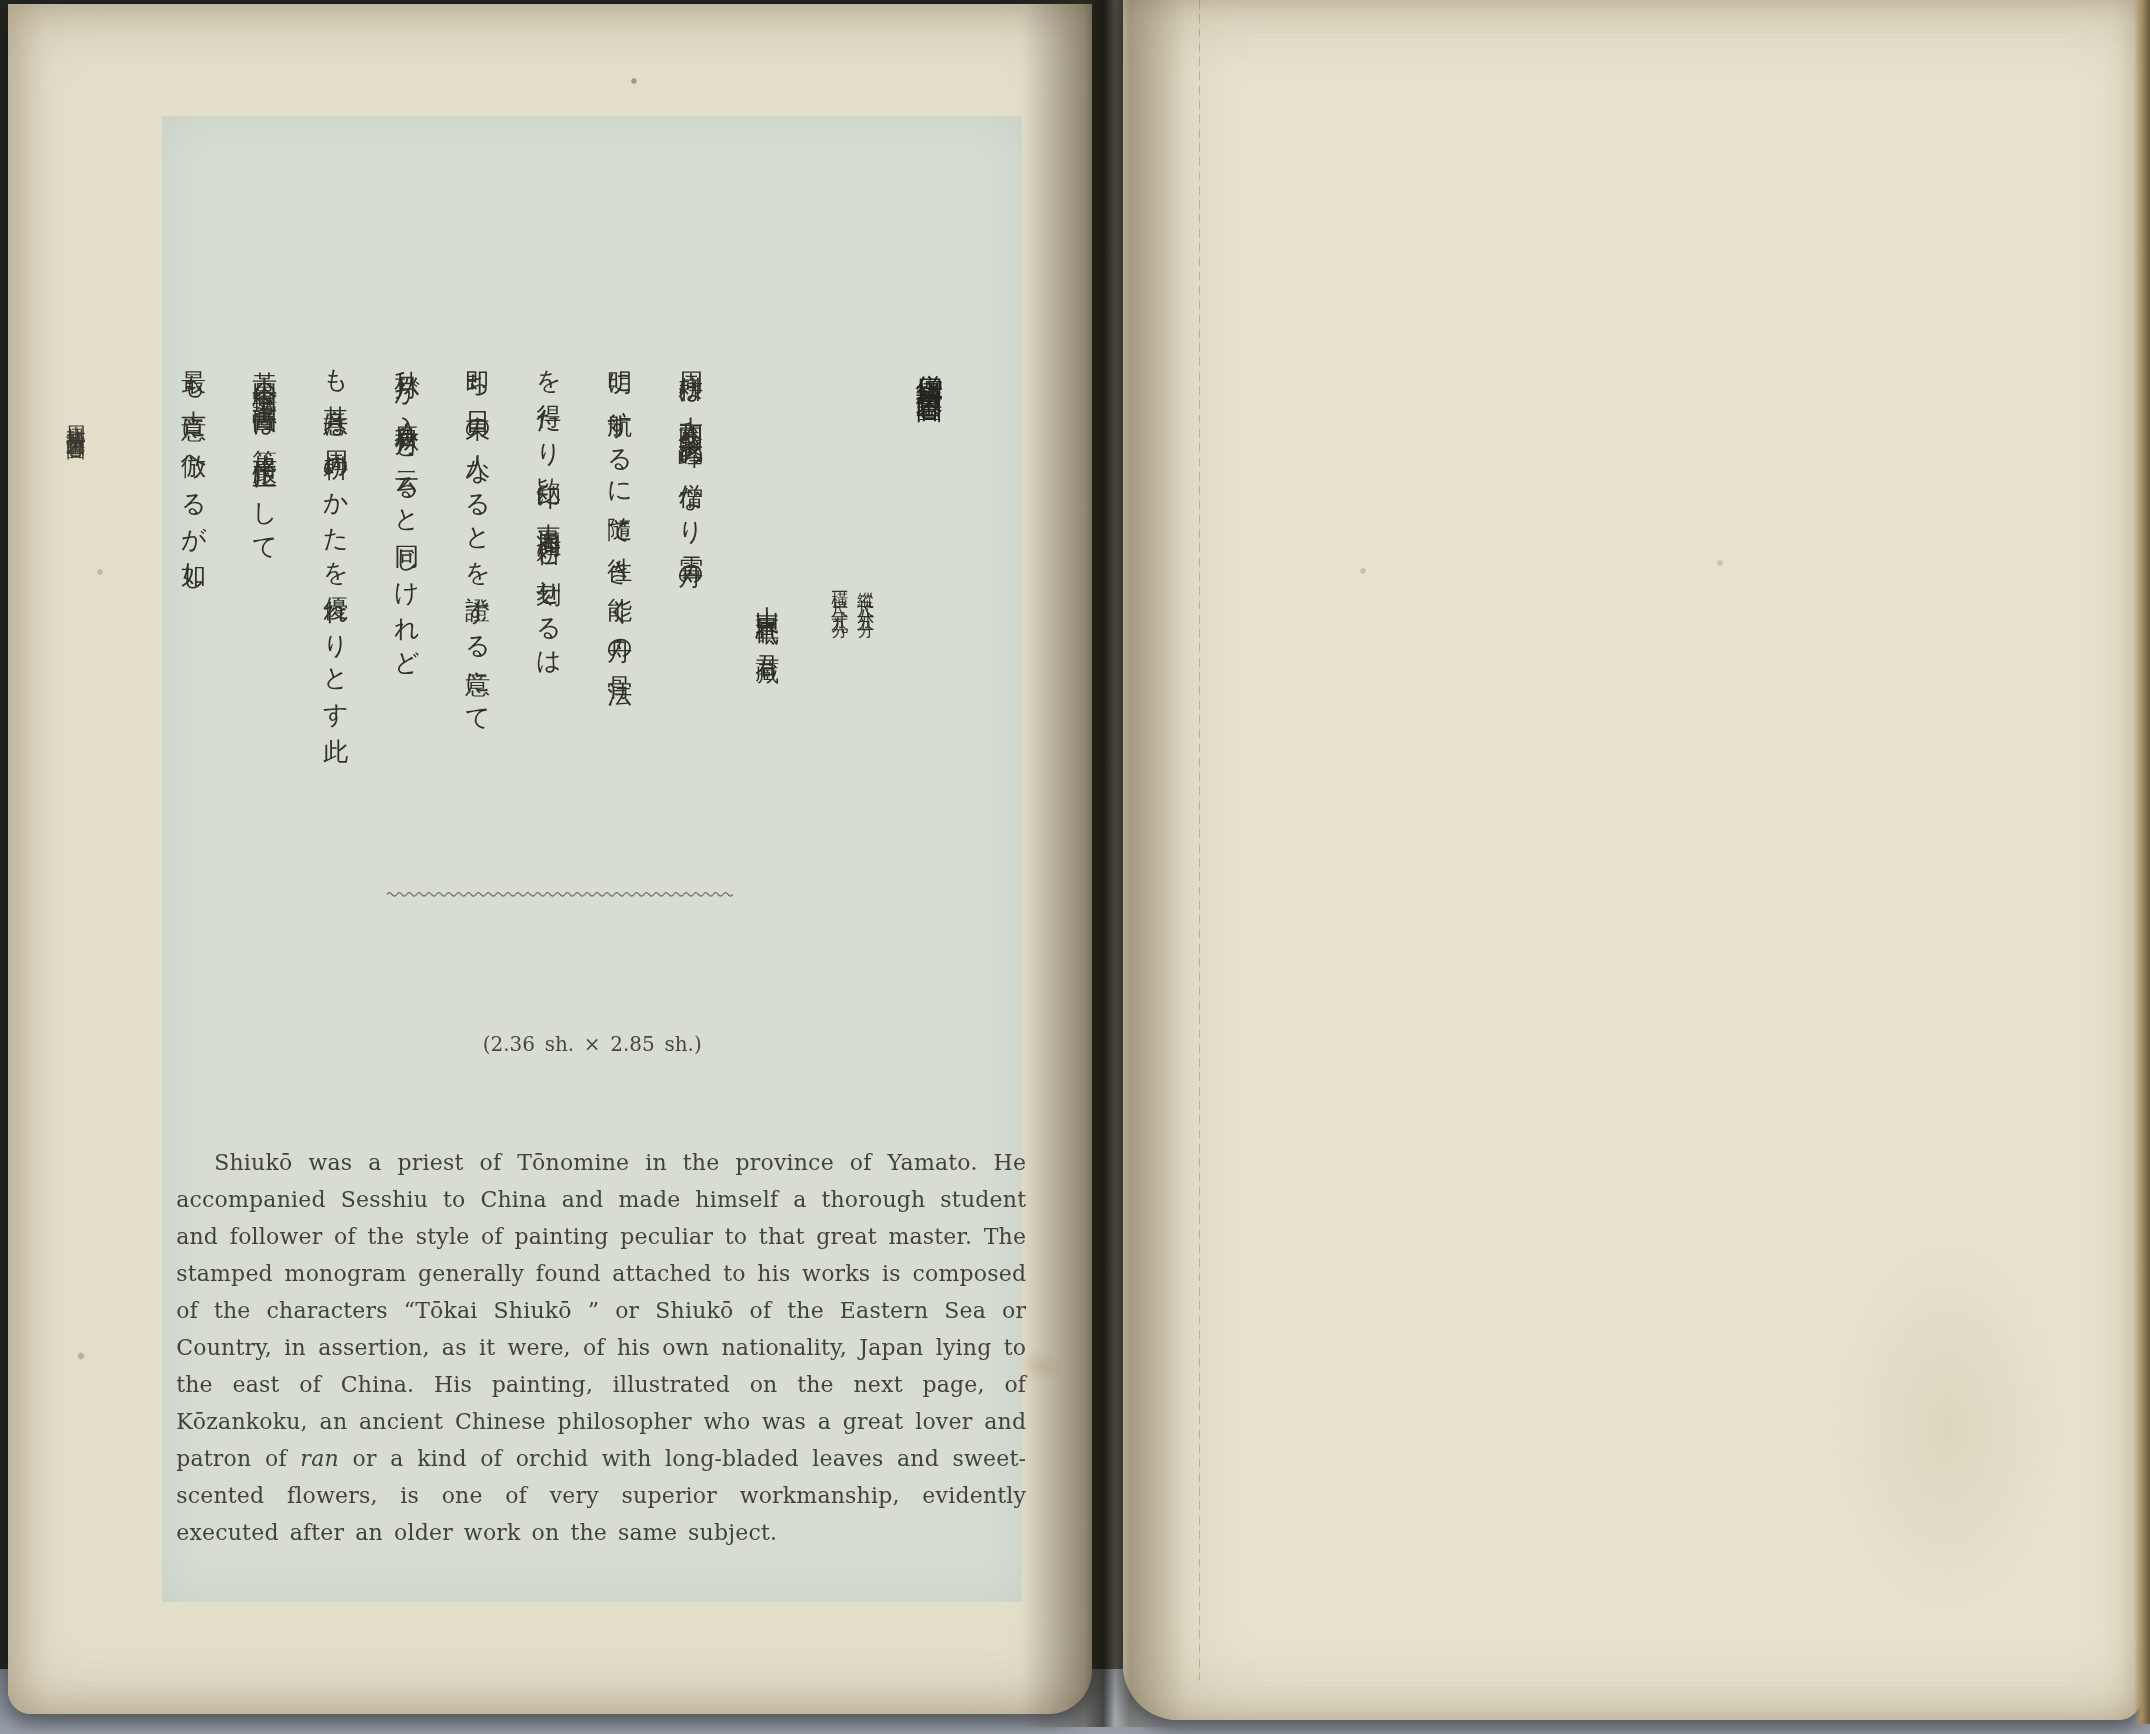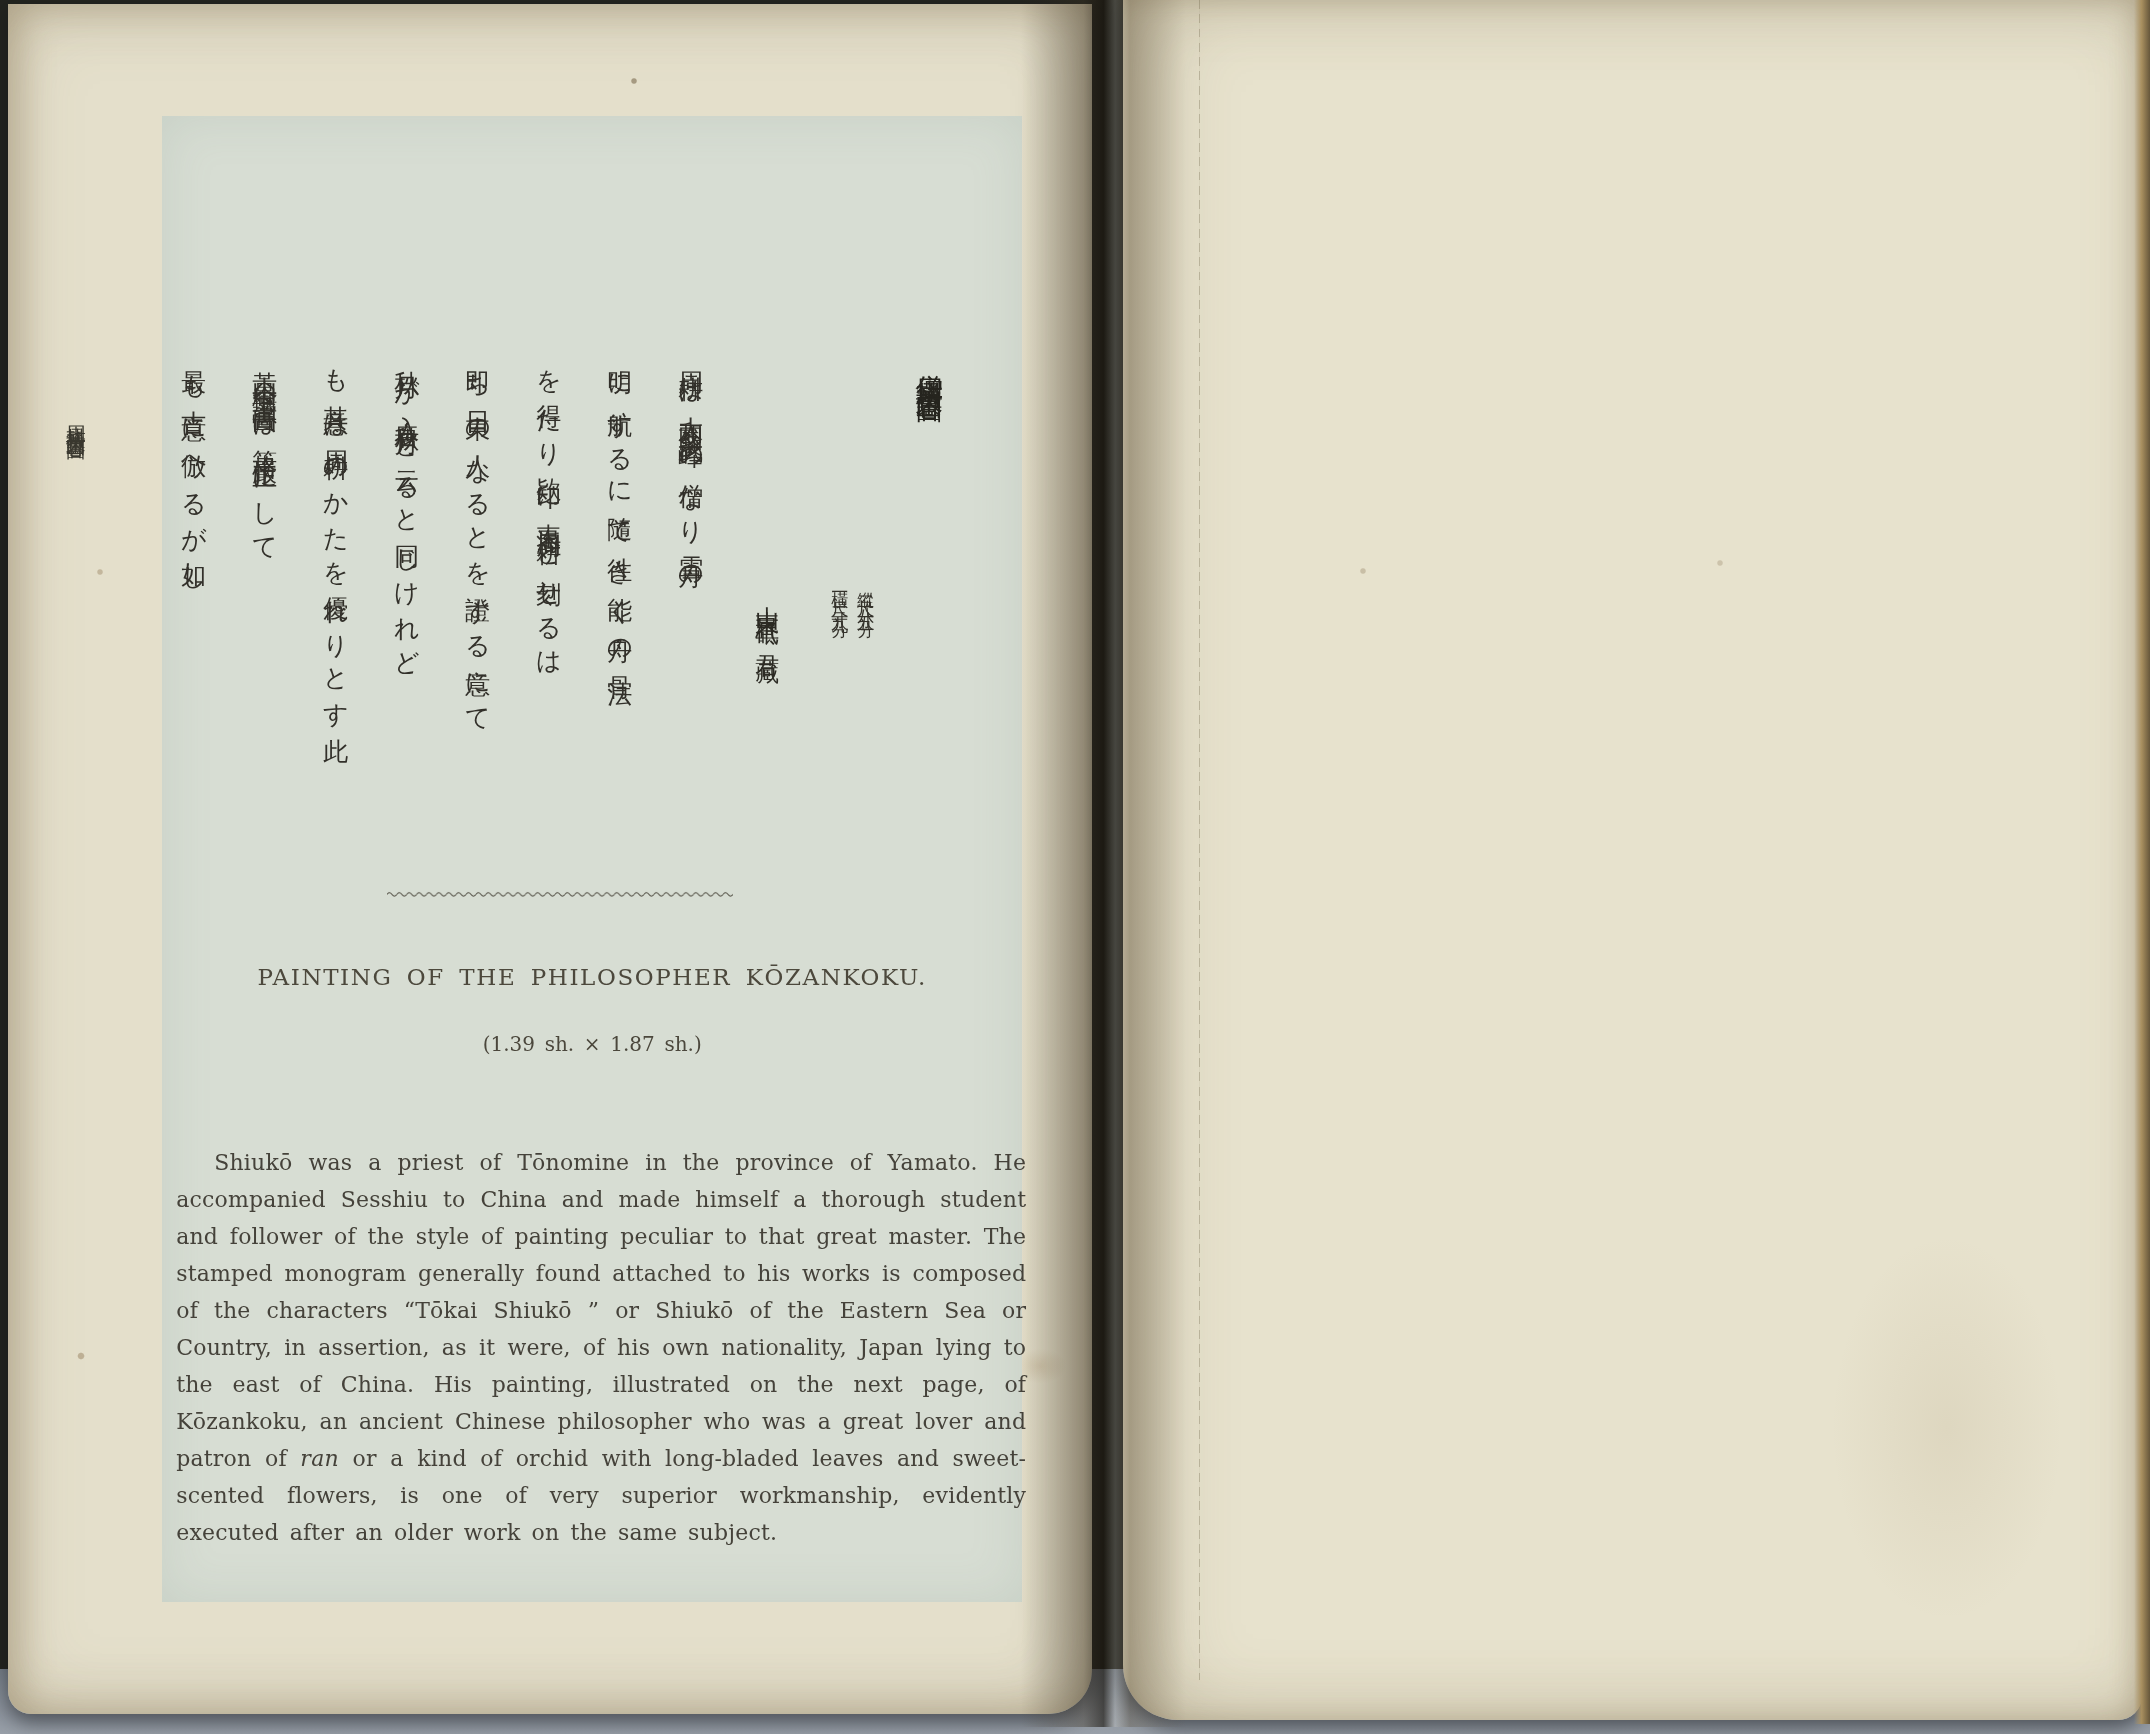--- a/index.html
+++ b/index.html
@@ -99,23 +99,22 @@
 
     <svg class="wavy" width="346" height="8.8" viewBox="0 0 630 16">
       <defs>
         <pattern id="wave" width="18" height="16" patternUnits="userSpaceOnUse">
           <path d="M0 8 Q 4.5 2 9 8 T 18 8" fill="none" stroke="#4a463b" stroke-width="1.8"></path>
         </pattern>
       </defs>
       <rect width="630" height="16" fill="url(#wave)"></rect>
     </svg>
 
-    <div class="en en-heading">PAINTING OF THE PHILOSOPHER KŌZANKOKU.</div>
 
-    <div class="en en-dims">(1.39 sh. × 1.87 sh.)</div>
+    <div class="en en-dims">(2.36 sh. × 2.85 sh.)</div>
 
 
     <p class="en-para"><span>Shiukō was a priest of Tōnomine in the province of Yamato.  He accompanied Sesshiu to China and made himself a thorough student and follower of the style of painting peculiar to that great master.  The stamped monogram generally found attached to his works is composed of the characters “Tōkai Shiukō ” or Shiukō of the Eastern Sea or Country, in assertion, as it were, of his own nationality, Japan lying to the east of China.  His painting, illustrated on the next page, of Kōzankoku, an ancient Chinese philosopher who was a great lover and patron of </span><i>ran</i><span> or a kind of orchid with long-bladed leaves and sweet-scented flowers, is one of very superior workmanship, evidently executed after an older work on the same subject.</span></p>
   </div>
 
   <div class="page right-page">
     <div class="crease"></div>
   </div>
 
   <div class="fore-edge"></div>

